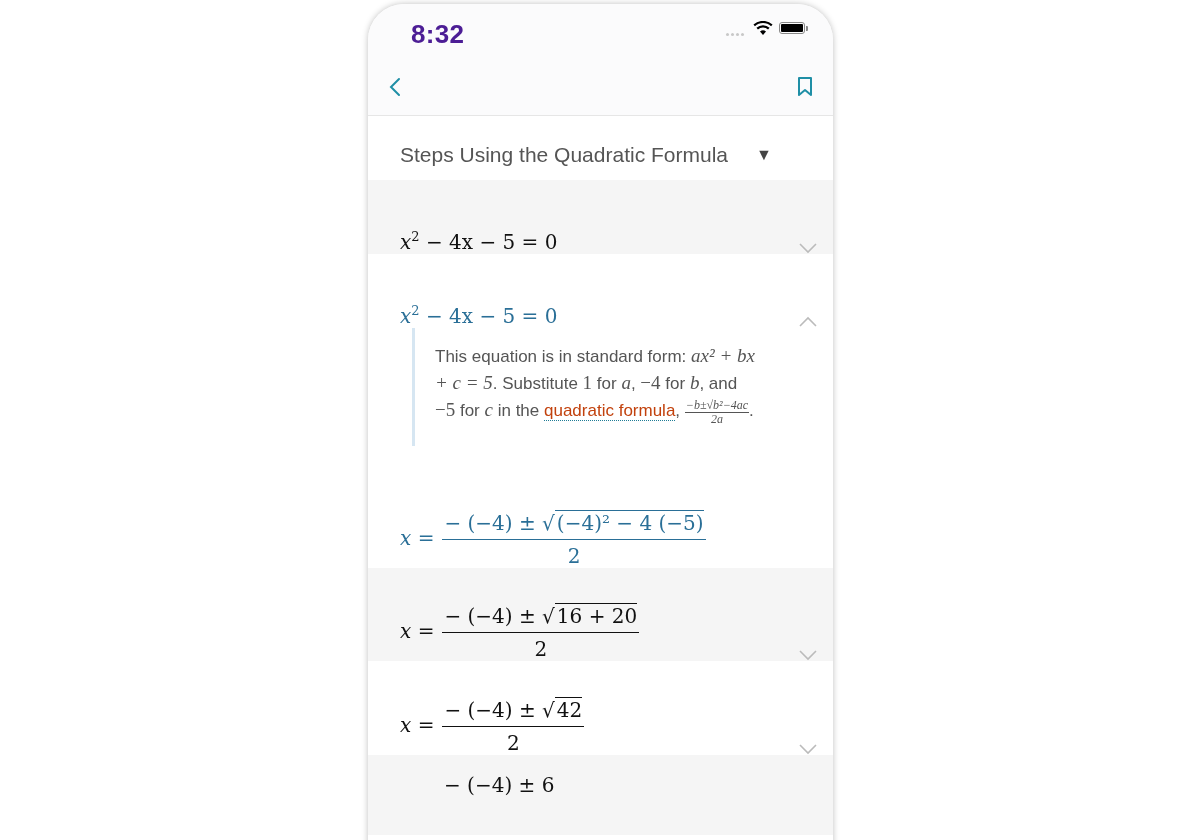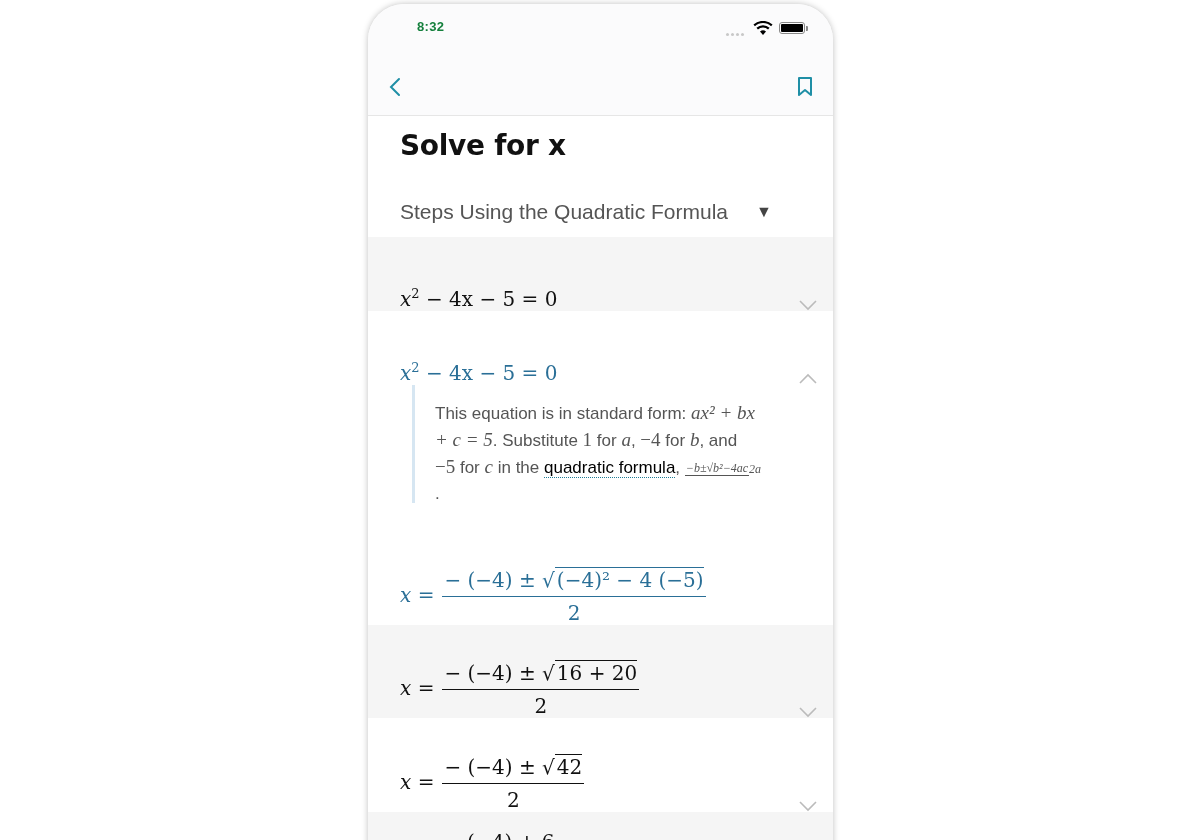--- a/index.html
+++ b/index.html
@@ -1,19 +1,19 @@
 <!DOCTYPE html>
 <html><head>
 <meta charset="utf-8">
 <style>
   html, body { margin:0; padding:0; }
   body { width:1200px; height:840px; background:#ffffff; position:relative; overflow:hidden; font-family:"Liberation Sans", sans-serif; }
   .phone { position:absolute; left:368px; top:4px; width:465px; height:900px; background:#ffffff; border-radius:36px 36px 0 0; box-shadow:0 0 6px rgba(0,0,0,0.25); overflow:hidden; }
   .statusbar { height:54px; position:relative; background:#fbfbfc; }
-  .time { position:absolute; left:49px; top:15px; font-size:13px; font-weight:bold; color:#15803d; letter-spacing:0.3px; }
+  .time { position:absolute; left:43px; top:15px; font-size:26px; font-weight:bold; color:#4c1d95; letter-spacing:0.3px; }
   .signal { position:absolute; left:358px; top:29px; display:flex; gap:2px; }
   .signal span { width:3px; height:3px; background:#c8c8c8; border-radius:50%; }
   .wifi { position:absolute; left:385px; top:17px; }
   .battery { position:absolute; left:411px; top:18px; width:26px; height:12px; border:1.5px solid #888; border-radius:3px; padding:1px; box-sizing:border-box; }
   .battery .fill { width:100%; height:100%; background:#000; border-radius:1px; }
   .battery-tip { position:absolute; left:438px; top:22px; width:2px; height:5px; background:#888; border-radius:0 1px 1px 0; }
   .navbar { height:57px; position:relative; background:#fbfbfc; border-bottom:1px solid #e6e6e6; }
   .back { position:absolute; left:18px; top:18px; cursor:pointer; }
   .bookmark { position:absolute; left:428px; top:18px; cursor:pointer; }
   .title { font-size:28px; font-weight:bold; color:#111; padding:13px 0 0 32px; height:44px; font-family:"DejaVu Sans", sans-serif; letter-spacing:-0.3px;}
@@ -24,22 +24,22 @@
   .chev { position:absolute; right:16px; }
   .math { font-family:"DejaVu Serif", "Liberation Serif", serif; font-size:20px; color:#111; }
   .math i { font-style:italic; }
   .blue { color:#2a6f97; }
   .frac { display:inline-flex; flex-direction:column; align-items:center; vertical-align:middle; margin-left:8px; }
   .frac .num { padding:0 2px 4px; border-bottom:1px solid currentColor; }
   .frac .den { padding-top:4px; }
   .sqrt { border-top:1px solid currentColor; padding-left:2px; }
   .explain { margin:0 0 0 44px; border-left:3px solid #d6e6f2; padding:15px 20px 18px 20px; font-size:17px; line-height:26px; color:#555; width:370px; box-sizing:border-box; height:118px;}
   .explain .m { font-family:"Liberation Serif", serif; font-size:19px; }
-  .link { color:#000000; border-bottom:1px dotted #1f7c96; cursor:pointer; }
-  .tinyfrac { display:inline-flex; flex-direction:row; align-items:center; font-family:"Liberation Serif", serif; font-size:12px; line-height:12px; vertical-align:middle; font-style:italic;}
+  .link { color:#c2410c; border-bottom:1px dotted #1f7c96; cursor:pointer; }
+  .tinyfrac { display:inline-flex; flex-direction:column; align-items:center; font-family:"Liberation Serif", serif; font-size:12px; line-height:12px; vertical-align:middle; font-style:italic;}
   .tinyfrac .n { border-bottom:1px solid #555; padding:0 1px 1px; }
 </style>
 </head>
 <body>
 
 <div class="phone">
   <div class="statusbar">
     <span class="time">8:32</span>
     <div class="signal">
         <span></span>
@@ -59,21 +59,20 @@
   </div>
   <div class="navbar">
     <svg class="back" width="20" height="22" viewBox="0 0 20 22">
         <path d="M13 3 L5 11 L13 19" stroke="#1f8fa6" stroke-width="2" fill="none" stroke-linecap="round"></path>
       </svg>
     <svg class="bookmark" width="18" height="22" viewBox="0 0 18 22">
         <path d="M3 2 H15 V19 L9 14 L3 19 Z" stroke="#1f8fa6" stroke-width="2" fill="none" stroke-linejoin="round"></path>
       </svg>
   </div>
 
-  <div class="title">Solve for x</div>
   <div class="method">
     <span>Steps Using the Quadratic Formula</span>
     <span class="tri">▼</span>
   </div>
 
   <div class="step grey" style="height:74px;">
     <span class="math"><i>x</i><sup style="font-size:13px">2</sup><span> − 4x − 5 = 0</span></span>
     <svg class="chev" width="18" height="12" viewBox="0 0 18 12">
         <path d="M1 2 L9 10 L17 2" stroke="#bbb" stroke-width="1.6" fill="none"></path>
       </svg>

